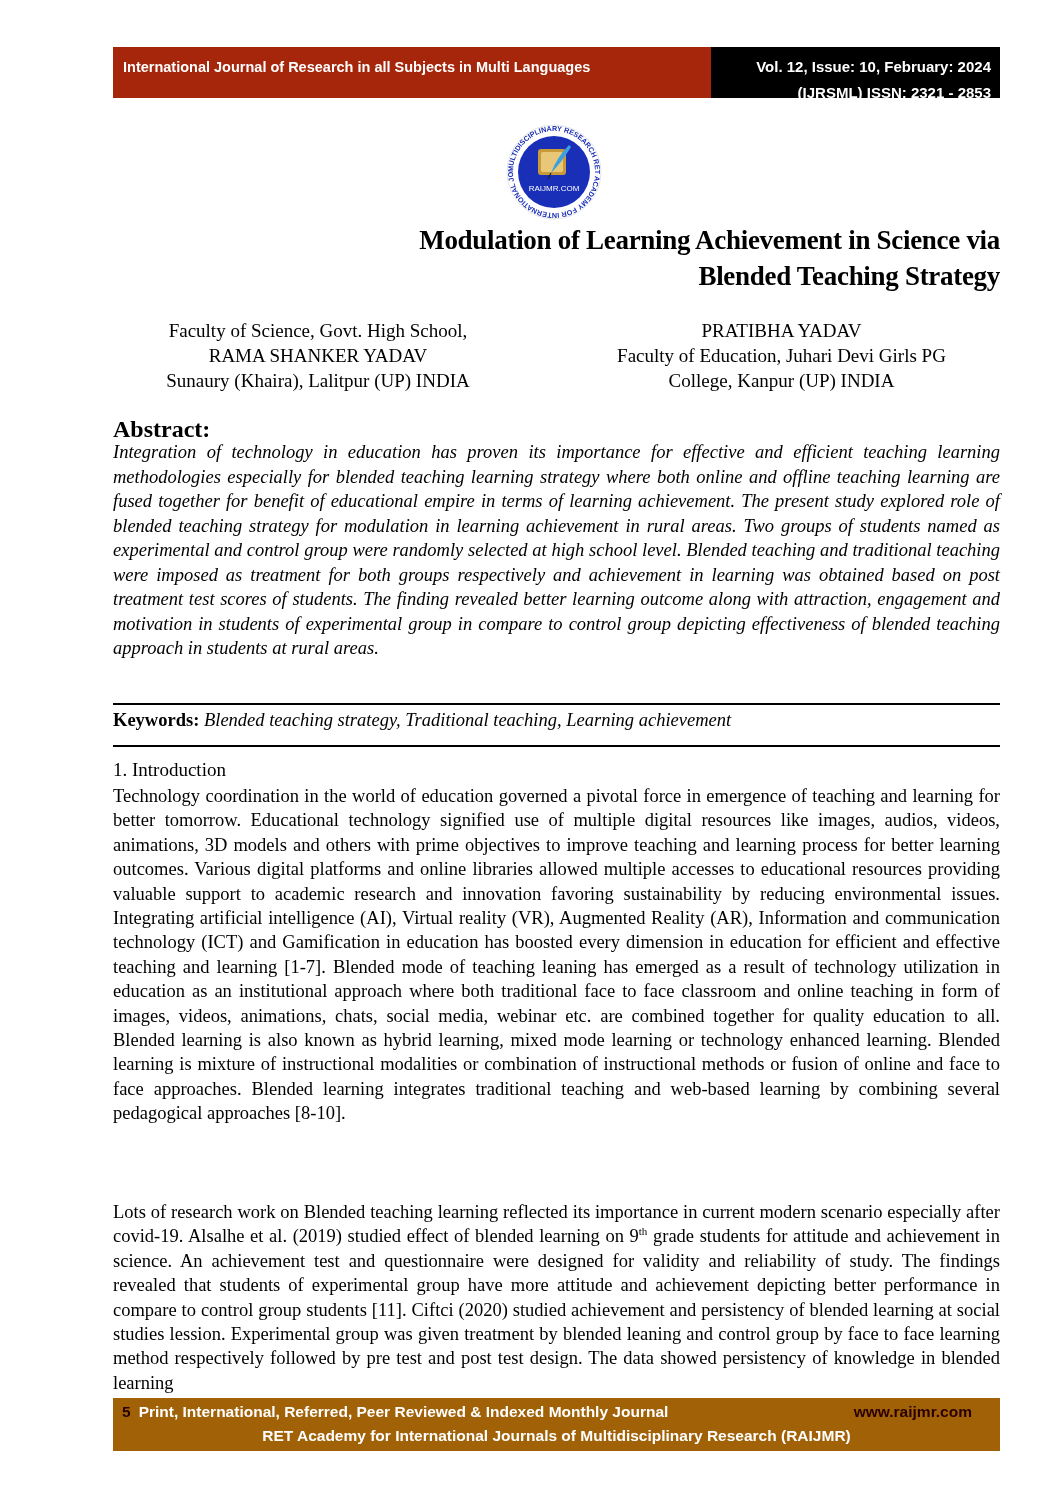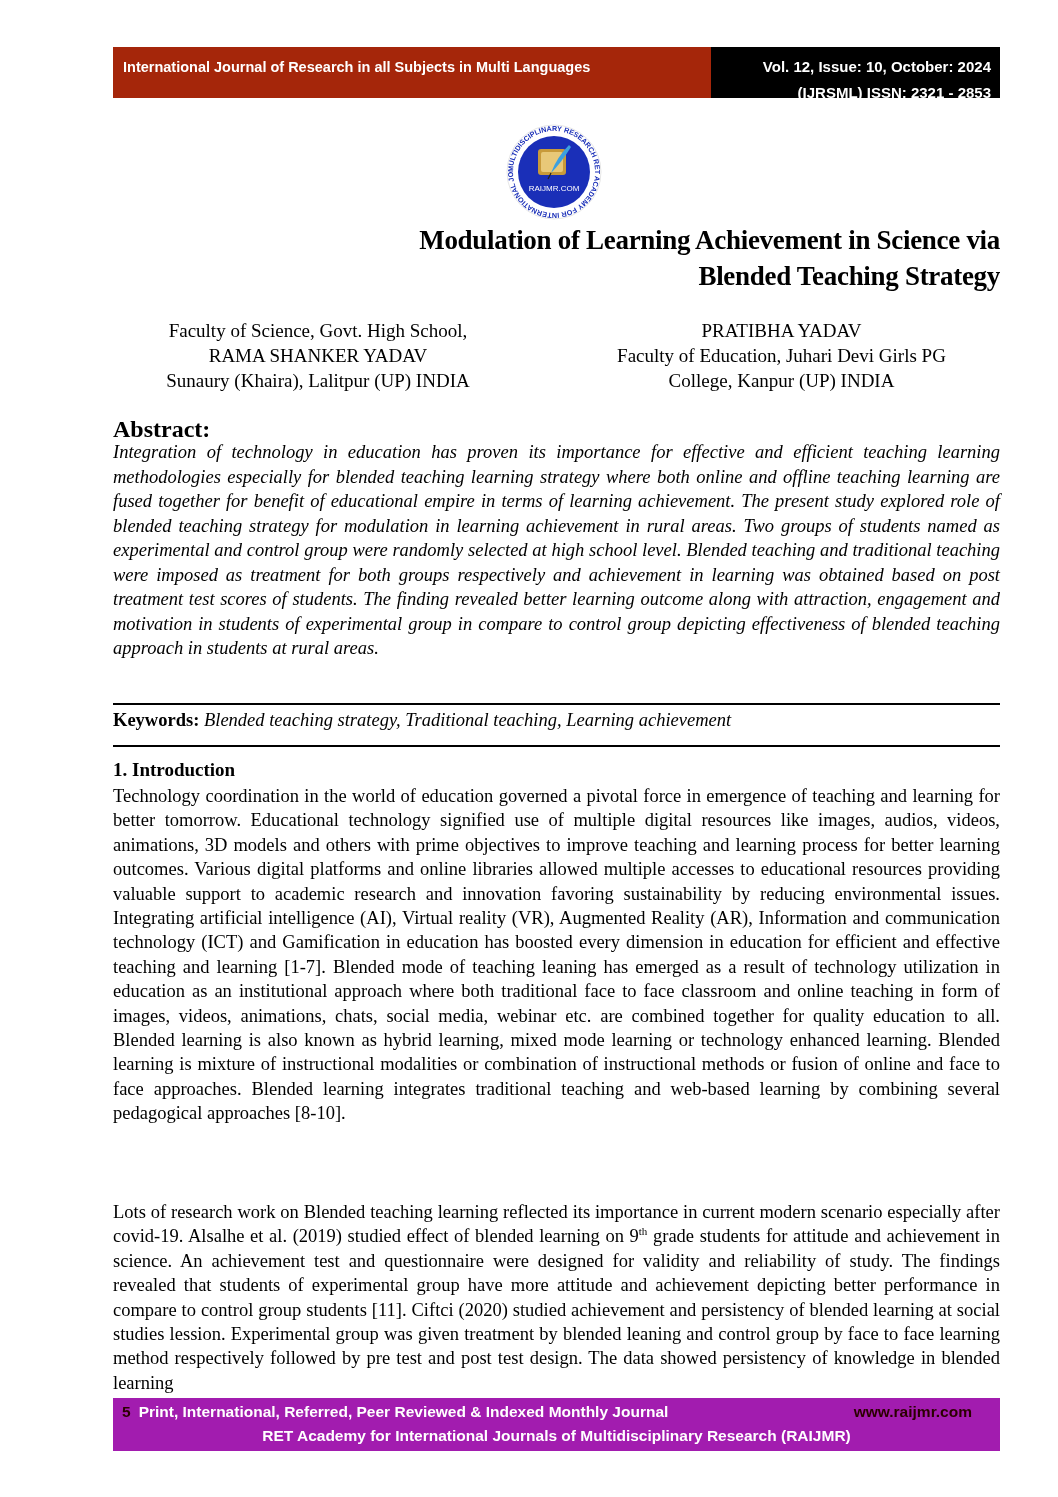--- a/index.html
+++ b/index.html
@@ -19,41 +19,41 @@
   .author-2 { flex: 1; padding-left: 40px; }
 
   .abstract-head { position: absolute; left: 113px; top: 416px; font-weight: bold; font-size: 24px; }
   .abstract-text { position: absolute; left: 113px; top: 440px; width: 887px; font-style: italic; font-size: 18.5px; line-height: 24.5px; text-align: justify; }
 
   .rule { position: absolute; left: 113px; width: 887px; height: 2px; background: #000; }
   .keywords { position: absolute; left: 113px; top: 710px; font-size: 18.5px; }
   .keywords b { font-weight: bold; }
   .keywords i { }
 
-  .section-head { position: absolute; left: 113px; top: 759px; font-weight: bold; font-size: 19px; }
+  .section-head { position: absolute; left: 113px; top: 759px; font-weight: normal; font-size: 19px; }
   .para { position: absolute; left: 113px; width: 887px; font-size: 18.5px; line-height: 24.4px; text-align: justify; }
   .para-1 { top: 784px; }
   .para-2 { top: 1200px; }
   sup { font-size: 11px; line-height: 0; }
 
-  .footer { position: absolute; left: 113px; top: 1398px; width: 887px; height: 53px; background: #a21caf; font-family: "Liberation Sans", sans-serif; font-weight: bold; color: #fff; font-size: 15.5px; }
+  .footer { position: absolute; left: 113px; top: 1398px; width: 887px; height: 53px; background: #a16207; font-family: "Liberation Sans", sans-serif; font-weight: bold; color: #fff; font-size: 15.5px; }
   .footer-row1 { position: absolute; left: 9px; right: 28px; top: 3px; display: flex; justify-content: space-between; line-height: 22px; }
   .page-num { color: #2a0000; margin-right: 8px; }
   .footer-url { color: #2a0000; }
   .footer-row2 { position: absolute; left: 0; right: 0; top: 27px; text-align: center; line-height: 22px; }
 </style>
 </head>
 <body>
 
 <div class="header">
   <div class="header-left">
     <div>International Journal of Research in all Subjects in Multi Languages</div>
   </div>
   <div class="header-right">
-    <div>Vol. 12, Issue: 10, October: 2024</div>
+    <div>Vol. 12, Issue: 10, February: 2024</div>
     <div>(IJRSML) ISSN: 2321 - 2853</div>
   </div>
 </div>
 
 <div class="logo">
   <svg width="110" height="98" viewBox="0 0 110 98">
     <defs>
       <path id="arc" d="M 14 49 A 41 41 0 1 1 96 49 A 41 41 0 1 1 14 49"></path>
     </defs>
     <circle cx="55" cy="49" r="47" fill="#fff" stroke="#ccc" stroke-width="0.5"></circle>

